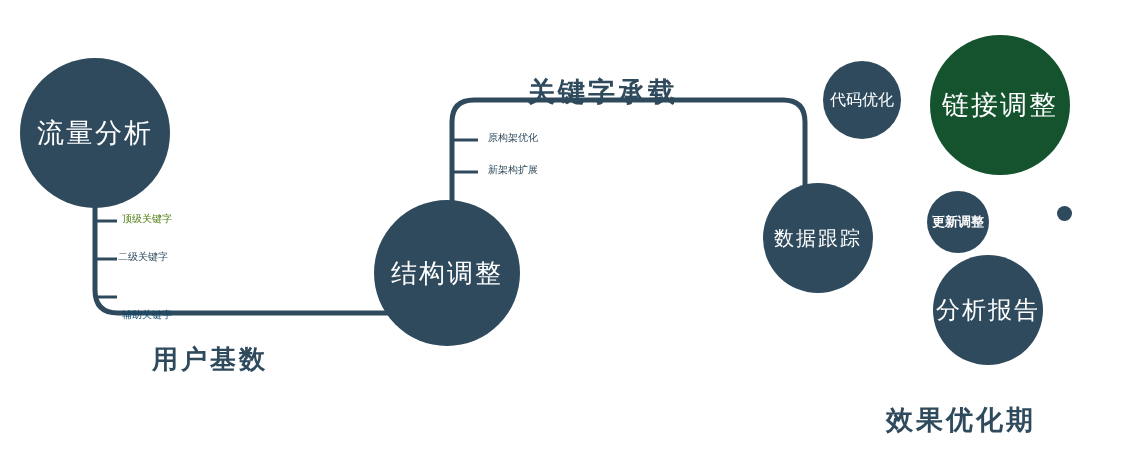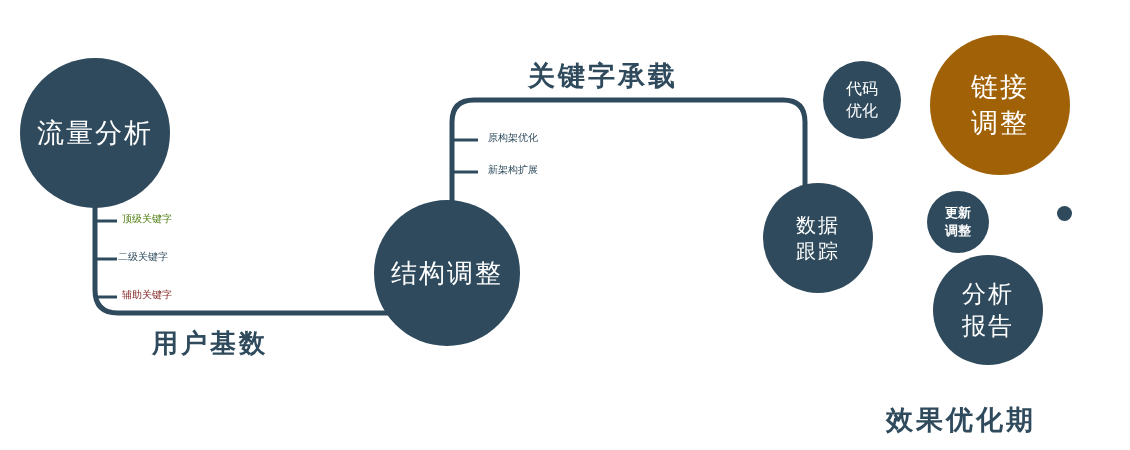--- a/index.html
+++ b/index.html
@@ -20,21 +20,21 @@
     left: 0;
     top: 0;
     width: 1130px;
     height: 450px;
     pointer-events: none;
   }
   .node {
     position: absolute;
     border-radius: 50%;
     display: flex;
-    flex-direction: column;
+    flex-direction: row;
     align-items: center;
     justify-content: center;
     color: #ffffff;
     text-align: center;
     z-index: 2;
   }
   .node span { display: block; }
 
   .node-traffic        { left: 20px;  top: 58px;  width: 150px; height: 150px; font-size: 27px; letter-spacing: 2px; }
   .node-structure      { left: 374px; top: 200px; width: 146px; height: 146px; font-size: 26px; letter-spacing: 2px; }
@@ -43,20 +43,21 @@
   .node-link-adjust    { left: 930px; top: 35px;  width: 140px; height: 140px; font-size: 27px; line-height: 1.35; letter-spacing: 2px; }
   .node-update-adjust  { left: 927px; top: 191px; width: 62px;  height: 62px;  font-size: 13px; line-height: 1.4; font-weight: bold; text-align: center; }
   .node-analysis-report{ left: 933px; top: 255px; width: 110px; height: 110px; font-size: 24px; line-height: 1.35; letter-spacing: 2px; }
   .node-dot            { left: 1057px; top: 206px; width: 15px; height: 15px; }
 
   .edge-label {
     position: absolute;
     font-weight: bold;
     z-index: 3;
     white-space: nowrap;
+    margin-top: 16px;
   }
   .label-user-base     { left: 152px; top: 326px; font-size: 26px; letter-spacing: 3px; }
   .label-keyword-carry { left: 528px; top: 58px;  font-size: 27px; letter-spacing: 3px; }
   .footer-label {
     position: absolute;
     left: 886px; top: 402px;
     font-size: 27px;
     font-weight: 700;
     letter-spacing: 3px;
     white-space: nowrap;
@@ -101,21 +102,21 @@
   <div class="node node-data-tracking" style="background: rgb(46, 74, 92);">
     <span>数据</span>
     <span>跟踪</span>
   </div>
 
   <div class="node node-code-opt" style="background: rgb(46, 74, 92);">
     <span>代码</span>
     <span>优化</span>
   </div>
 
-  <div class="node node-link-adjust" style="background: #a16207;">
+  <div class="node node-link-adjust" style="background: #14532d;">
     <span>链接</span>
     <span>调整</span>
   </div>
 
   <div class="node node-update-adjust" style="background: rgb(46, 74, 92);">
     <span>更新</span>
     <span>调整</span>
   </div>
 
   <div class="node node-dot" style="background: rgb(46, 74, 92);"></div>
@@ -124,20 +125,20 @@
     <span>分析</span>
     <span>报告</span>
   </div>
 
   <div class="edge-label label-user-base" style="color: rgb(46, 74, 92);">用户基数</div>
 
   <div class="edge-label label-keyword-carry" style="color: rgb(46, 74, 92);">关键字承载</div>
 
   <div class="branch-label branch-t1" style="color: #4d7c0f;">顶级关键字</div>
   <div class="branch-label branch-t2" style="color: rgb(46, 74, 92);">二级关键字</div>
-  <div class="branch-label branch-t3" style="color: #7f1d1d;">辅助关键字</div>
+  <div class="branch-label branch-t3" style="color: #0c4a6e; margin-top: 20px;">辅助关键字</div>
 
   <div class="branch-label branch-s1" style="color: rgb(46, 74, 92);">原构架优化</div>
   <div class="branch-label branch-s2" style="color: rgb(46, 74, 92);">新架构扩展</div>
 
   <div class="footer-label" style="color: rgb(46, 74, 92);">效果优化期</div>
 
 </div>
 
 </body></html>

